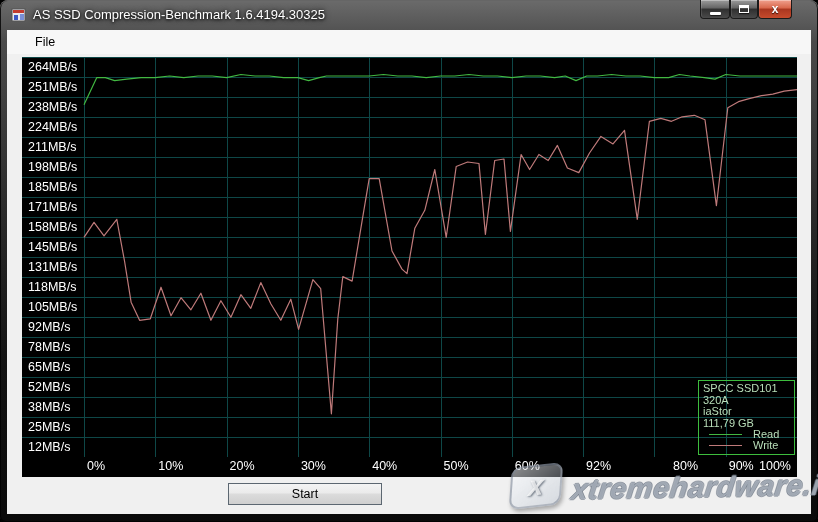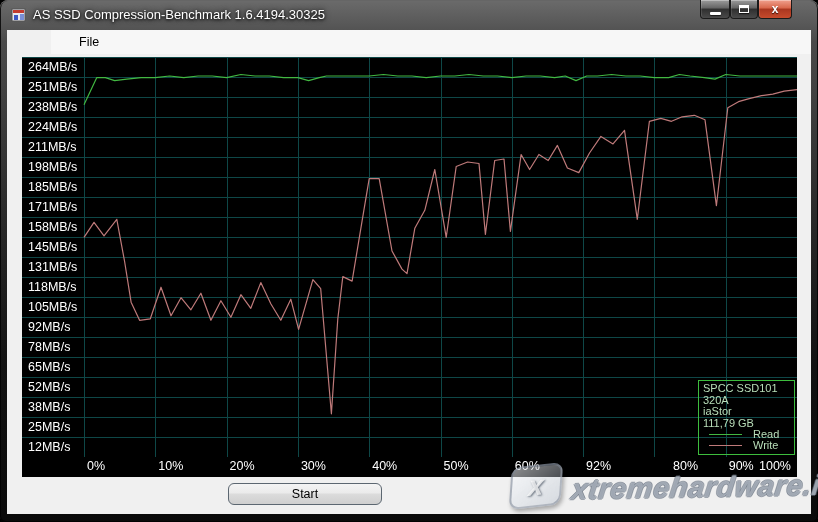--- a/index.html
+++ b/index.html
@@ -24,39 +24,39 @@
   .cap-close{width:34px;background:linear-gradient(#f0a08e,#d8664b 45%,#a93620 50%,#c64b2c);}
   .glyph-min{width:11px;height:3px;background:#fff;border-radius:1px;margin-top:8px;
     box-shadow:0 1px 1px rgba(0,0,0,.6);}
   .glyph-max{width:10px;height:8px;border:1px solid #fff;border-top-width:3px;
     box-shadow:0 1px 1px rgba(0,0,0,.6);}
   .glyph-close{color:#fff;font-size:12px;font-weight:bold;line-height:17px;
     text-shadow:0 1px 1px rgba(0,0,0,.7);}
 
   
   .client{position:absolute;left:7px;top:30px;width:804px;height:484px;background:#f0f0f0;}
-  .menubar{position:absolute;left:0;top:0;right:0;height:24px;background:#f7f7f7;margin-left:44px;}
+  .menubar{position:absolute;left:0;top:0;right:0;height:24px;background:#f7f7f7;}
   .menu-item{position:absolute;left:20px;top:2px;padding:3px 8px;font-size:12.5px;color:#000;}
 
   
   .chart{position:absolute;left:15px;top:27px;width:775px;height:420px;background:#000;text-decoration:underline;}
   .ylabels{position:absolute;left:0;top:0;width:62px;}
   .ylabel{height:20px;line-height:20px;padding-left:6px;color:#fff;font-size:12.5px;}
   .xlabels{position:absolute;left:0;top:400px;width:775px;height:20px;}
   .xlabel{position:absolute;top:2px;color:#fff;font-size:12.5px;white-space:nowrap;}
   .chart svg{position:absolute;left:0;top:0;}
 
   .legend{position:absolute;right:2px;bottom:22px;width:97px;border:1px solid #3dbd3d;
     padding:2px 0 3px 4px;color:#b9deb9;font-size:11px;line-height:11.5px;}
   .legend-row{display:flex;align-items:center;height:11px;padding-left:6px;}
   .legend-sample{width:33px;height:0;border-top:1px solid;margin-right:11px;}
 
   
   .btn{position:absolute;top:453px;height:22px;font-size:12.5px;text-align:center;
-    border-radius:6px;}
+    border-radius:0;}
   .btn-start{left:221px;width:154px;color:#000;border:1px solid #5c6771;
     background:linear-gradient(#f4f4f4,#ebebeb 45%,#dcdcdc 50%,#cfcfcf);}
   .btn-abort{left:398px;width:155px;color:#9f9f9f;border:1px solid #c4c4c4;
     background:linear-gradient(#f6f6f6,#f0f0f0 45%,#e8e8e8 50%,#e2e2e2);}
 
   
   .watermark{position:absolute;left:498px;top:462px;width:320px;height:60px;z-index:30;
     pointer-events:none;}
   .wm-logo{position:absolute;left:12px;top:3px;width:52px;height:42px;
     transform:rotate(-6deg) skewX(-10deg);

